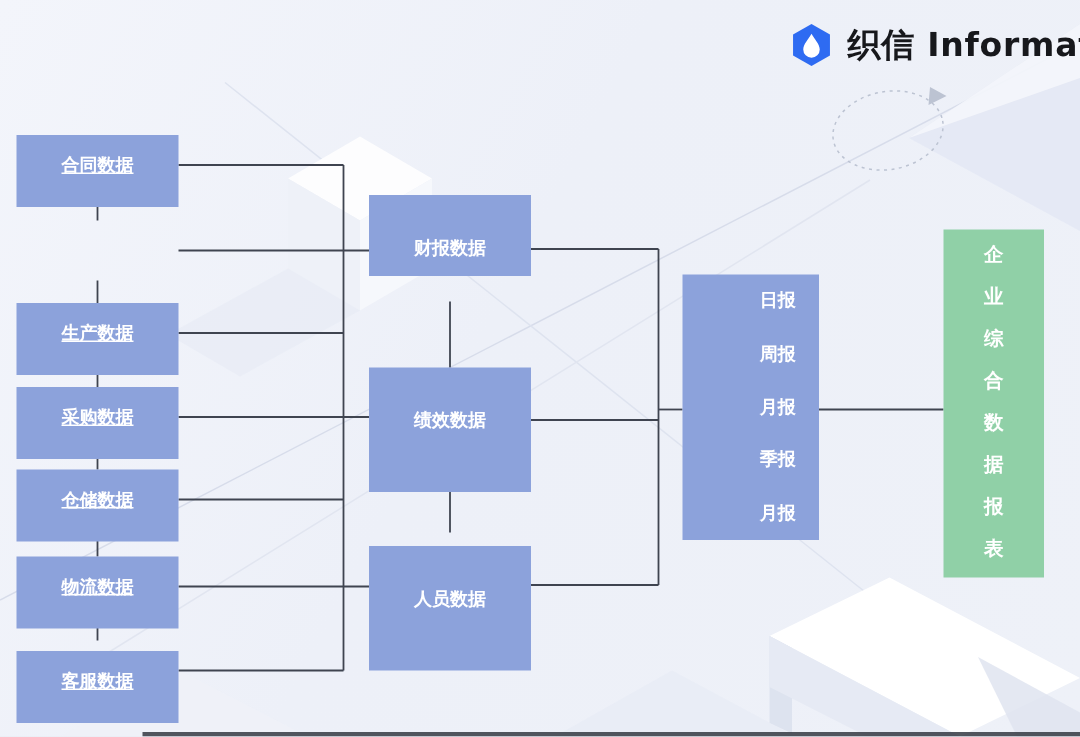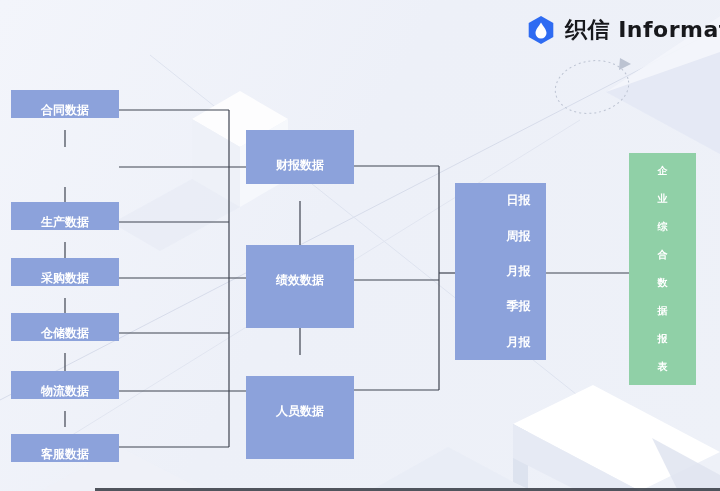--- a/index.html
+++ b/index.html
@@ -29,37 +29,37 @@
 
   
   .node{
     position:absolute;z-index:2;
     background:#8ca2db;
     color:#ffffff;
     font-size:12px;font-weight:600;
     text-align:center;
     box-sizing:border-box;
   }
-  .src{left:11px;width:108px;height:28px;line-height:40px;}
+  .src{left:11px;width:108px;height:48px;line-height:40px;text-decoration:underline;}
   .mid{left:246px;width:108px;height:83px;line-height:70px;}
   .reports{
     left:455px;top:183px;width:91px;height:177px;
     display:flex;flex-direction:column;justify-content:space-around;
     align-items:center;
     padding-left:36px;
   }
   .reports span{display:block;}
   .output{
     left:629px;top:153px;width:67px;height:232px;
     background:#90d0a7;
     display:flex;align-items:center;justify-content:center;
   }
   .vtext{
     width:1.15em;
-    font-size:10px;font-weight:600;line-height:28px;
+    font-size:13px;font-weight:600;line-height:28px;
     word-break:break-all;text-align:center;
   }
 
   .bottom-edge{
     position:absolute;left:95px;right:0;bottom:0;height:3px;z-index:2;
     background:#343842;opacity:.85;
   }
 </style>
 </head>
 <body>
@@ -137,21 +137,21 @@
 
   <div class="node src" style="top:90px">合同数据</div>
   <div class="node src" style="top:202px">生产数据</div>
   <div class="node src" style="top:258px">采购数据</div>
   <div class="node src" style="top:313px">仓储数据</div>
   <div class="node src" style="top:371px">物流数据</div>
   <div class="node src" style="top:434px">客服数据</div>
 
   <div class="node mid" style="top:130px;height:54px;line-height:71px">财报数据</div>
   <div class="node mid" style="top:245px">绩效数据</div>
-  <div class="node mid" style="top:376px">人员数据</div>
+  <div class="node mid" style="top:364px">人员数据</div>
 
   <div class="node reports">
     <span>日报</span>
     <span>周报</span>
     <span>月报</span>
     <span>季报</span>
     <span>月报</span>
   </div>
 
   <div class="node output">

